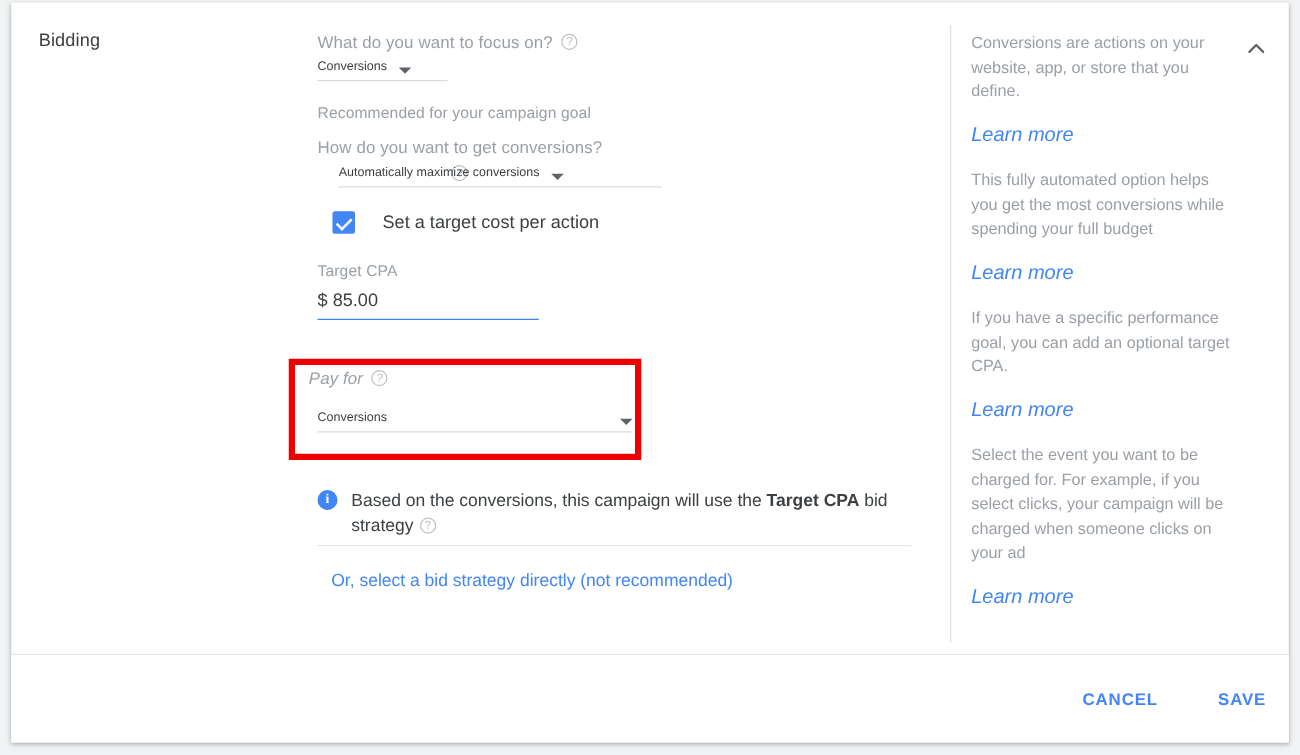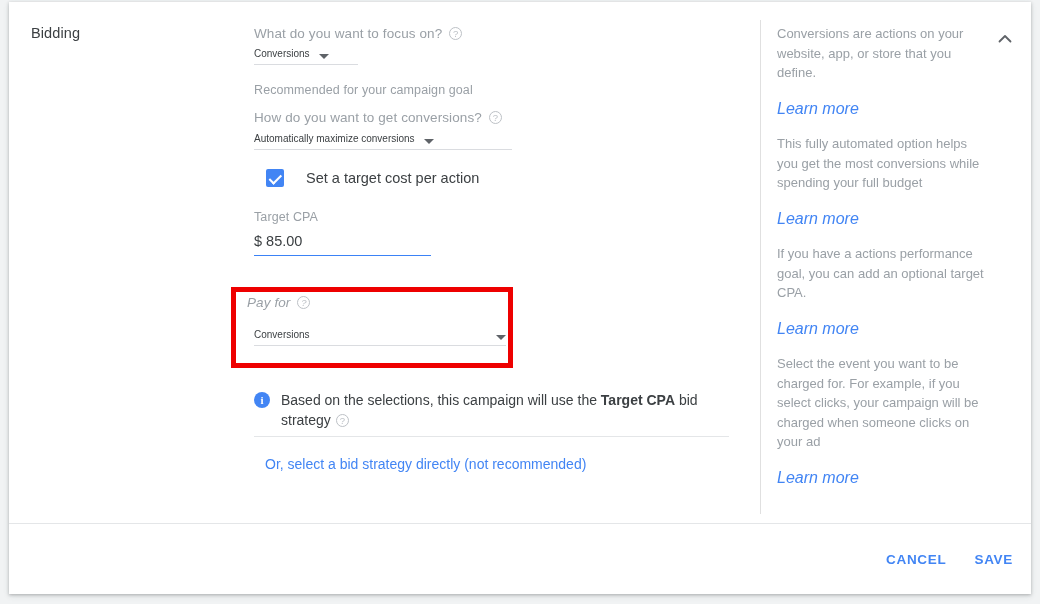--- a/index.html
+++ b/index.html
@@ -261,21 +261,21 @@
     height: 71px;
     border-top: 1px solid #e4e6e8;
     background: #fff;
   }
   .footer-actions {
     position: absolute;
     right: 18px;
     top: 28px;
     display: flex;
     align-items: center;
-    gap: 28px;
+    gap: 48px;
   }
   .flat-btn {
     background: none;
     border: none;
     padding: 0;
     color: #4285f4;
     font-size: 13.5px;
     font-weight: bold;
     letter-spacing: .7px;
     font-family: "Liberation Sans", sans-serif;
@@ -300,26 +300,26 @@
           <span class="help-icon"></span>
         </div>
 
         <div class="select-row" style="position:absolute; left:9px; top:46px; width:104px;">
           <span class="val">Conversions</span>
           <span class="caret"></span>
         </div>
 
         <div class="hint" style="position:absolute; left:9px; top:81px;">Recommended for your campaign goal</div>
 
-        <div class="field-label" style="position:absolute; left:9px; top:108px;">
+        <div class="field-label" style="position:absolute; left:9px; top:108px;flex-direction:column;">
           <span>How do you want to get conversions?</span>
           <span class="help-icon"></span>
         </div>
 
-        <div class="select-row" style="position:absolute; left:9px; top:131px; width:258px;">
+        <div class="select-row" style="position:absolute; left:26px; top:131px; width:258px;">
           <span class="val">Automatically maximize conversions</span>
           <span class="caret"></span>
         </div>
 
         <div class="checkbox-row" style="position:absolute; left:21px; top:167px;">
           <span class="cbox"></span>
           <span class="cbox-label">Set a target cost per action</span>
         </div>
 
         <div class="hint" style="position:absolute; left:9px; top:208px;">Target CPA</div>
@@ -335,21 +335,21 @@
         </div>
 
         <div class="select-row" style="position:absolute; left:9px; top:327px; width:252px;">
           <span class="val">Conversions</span>
           <span class="caret right-aligned"></span>
         </div>
 
         <div class="info-row" style="position:absolute; left:9px; top:388px; width:470px;">
           <span class="info-icon"></span>
           <div class="info-text">
-            <span>Based on the selections, this campaign will use the </span><b>Target CPA</b><span> bid strategy</span><span class="help-icon inline-help"></span>
+            <span>Based on the conversions, this campaign will use the </span><b>Target CPA</b><span> bid strategy</span><span class="help-icon inline-help"></span>
           </div>
         </div>
 
         <div class="divider" style="position:absolute; left:9px; top:434px; width:475px;"></div>
 
         <a class="blue-link" style="position:absolute; left:9px; top:454px;margin-left:11px;">Or, select a bid strategy directly (not recommended)</a>
       </div>
 
       <div class="highlight-box"></div>
 
@@ -361,21 +361,21 @@
         </svg>
       </div>
 
       <div class="help-panel">
         <div class="help-para">Conversions are actions on your website, app, or store that you define.</div>
         <a class="help-link">Learn more</a>
 
         <div class="help-para">This fully automated option helps you get the most conversions while spending your full budget</div>
         <a class="help-link">Learn more</a>
 
-        <div class="help-para">If you have a actions performance goal, you can add an optional target CPA.</div>
+        <div class="help-para">If you have a specific performance goal, you can add an optional target CPA.</div>
         <a class="help-link">Learn more</a>
 
         <div class="help-para">Select the event you want to be charged for. For example, if you select clicks, your campaign will be charged when someone clicks on your ad</div>
         <a class="help-link">Learn more</a>
       </div>
 
     </div>
 
     <div class="card-footer">
       <div class="footer-actions">

